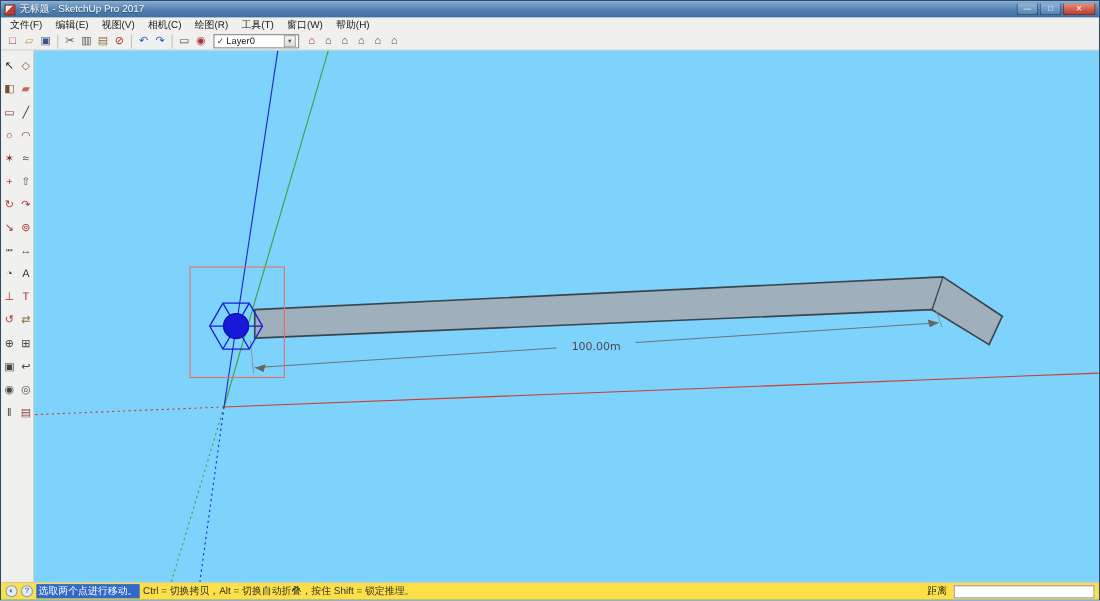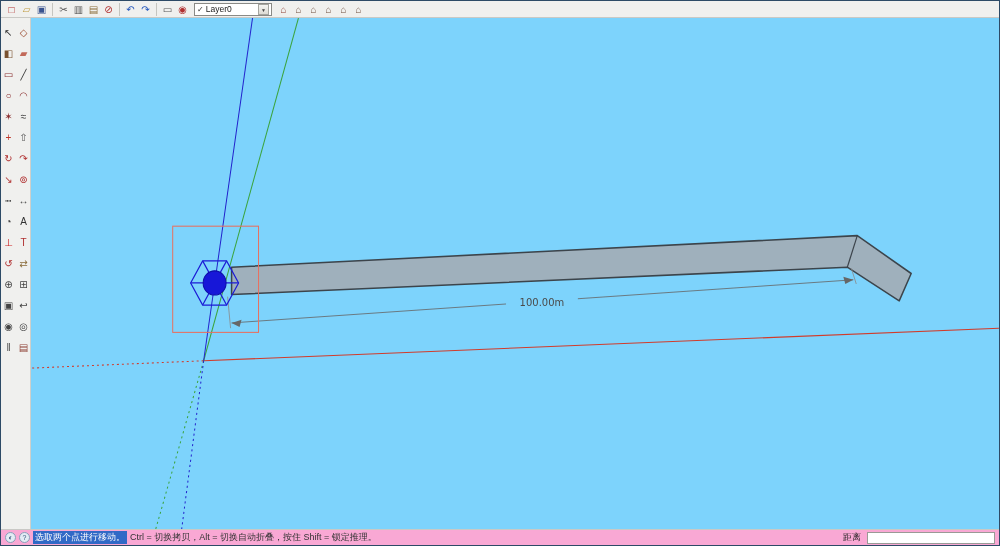--- a/index.html
+++ b/index.html
@@ -41,33 +41,52 @@
   .layer-arrow { margin-left:auto; width:11px; height:11px; background:linear-gradient(#f5f5f2,#dddbd4); border:1px solid #a5a5a0; font-size:5px; line-height:10px; text-align:center; color:#444; }
 
   
   .main { flex:1 1 auto; display:flex; min-height:0; }
   .palette { width:30px; flex:0 0 30px; background:#f0f0ee; border-right:1px solid #cfcfca; display:grid; grid-template-columns:15px 15px; align-content:start; padding-top:4px; }
   .tool { width:15px; height:21px; font-size:10px; line-height:21px; text-align:center; }
   .canvas { flex:1 1 auto; position:relative; background:#7dd3fc; }
   .canvas svg { position:absolute; inset:0; width:100%; height:100%; display:block; }
 
   
-  .statusbar { height:16px; flex:0 0 16px; background:#f9a8d4; border-top:1px solid #c9c9c5; display:flex; align-items:center; font-size:9px; color:#222; padding:0 4px; gap:3px; }
+  .statusbar { height:16px; flex:0 0 16px; background:#fde047; border-top:1px solid #c9c9c5; display:flex; align-items:center; font-size:9px; color:#222; padding:0 4px; gap:3px; }
   .status-icon { width:11px; height:11px; flex:0 0 11px; border-radius:50%; background:#e3ebf4; border:1px solid #89a0ba; font-size:7px; line-height:10px; text-align:center; color:#33557c; }
   .hint-hl { background:#3169c6; color:#fff; padding:0 2px; white-space:nowrap; }
   .hint { color:#333; white-space:nowrap; overflow:hidden; }
   .measure-label { margin-left:auto; white-space:nowrap; padding-right:3px; }
   .measure-input { width:128px; flex:0 0 128px; height:12px; border:1px solid #9a9a96; background:#fff; font-size:9px; padding:0 2px; font-family:"Liberation Sans","DejaVu Sans",sans-serif; }
 </style>
 </head>
 <body>
 
 <div class="window" data-name="sketchup-window">
 
-
+  <div class="titlebar" data-name="titlebar">
+    <span class="app-icon" data-name="sketchup-logo-icon"></span>
+    <span class="title" data-name="window-title">无标题 - SketchUp Pro 2017</span>
+    <div class="win-buttons" data-name="window-controls">
+      <span class="winbtn" data-name="minimize-button">—</span>
+        <span class="winbtn" data-name="maximize-button">□</span>
+        <span class="winbtn" data-name="close-button">✕</span>
+    </div>
+  </div>
+
+  <div class="menubar" data-name="menubar">
+    <span class="menu-item" data-name="menu-file">文件(F)</span>
+      <span class="menu-item" data-name="menu-edit">编辑(E)</span>
+      <span class="menu-item" data-name="menu-view">视图(V)</span>
+      <span class="menu-item" data-name="menu-camera">相机(C)</span>
+      <span class="menu-item" data-name="menu-draw">绘图(R)</span>
+      <span class="menu-item" data-name="menu-tools">工具(T)</span>
+      <span class="menu-item" data-name="menu-window">窗口(W)</span>
+      <span class="menu-item" data-name="menu-help">帮助(H)</span>
+  </div>
 
   <div class="toolbar" data-name="main-toolbar">
     <span style="display:flex" data-name="file-icon-group">
       <span class="tb-icon" data-name="new-icon" style="color: rgb(176, 48, 48);">□</span>
         <span class="tb-icon" data-name="open-icon" style="color: rgb(192, 154, 62);">▱</span>
         <span class="tb-icon" data-name="save-icon" style="color: rgb(57, 83, 143);">▣</span>
     </span>
     <span class="tb-sep" data-name="toolbar-separator"></span>
     <span style="display:flex" data-name="edit-icon-group">
       <span class="tb-icon" data-name="cut-icon" style="color: rgb(85, 85, 85);">✂</span>

